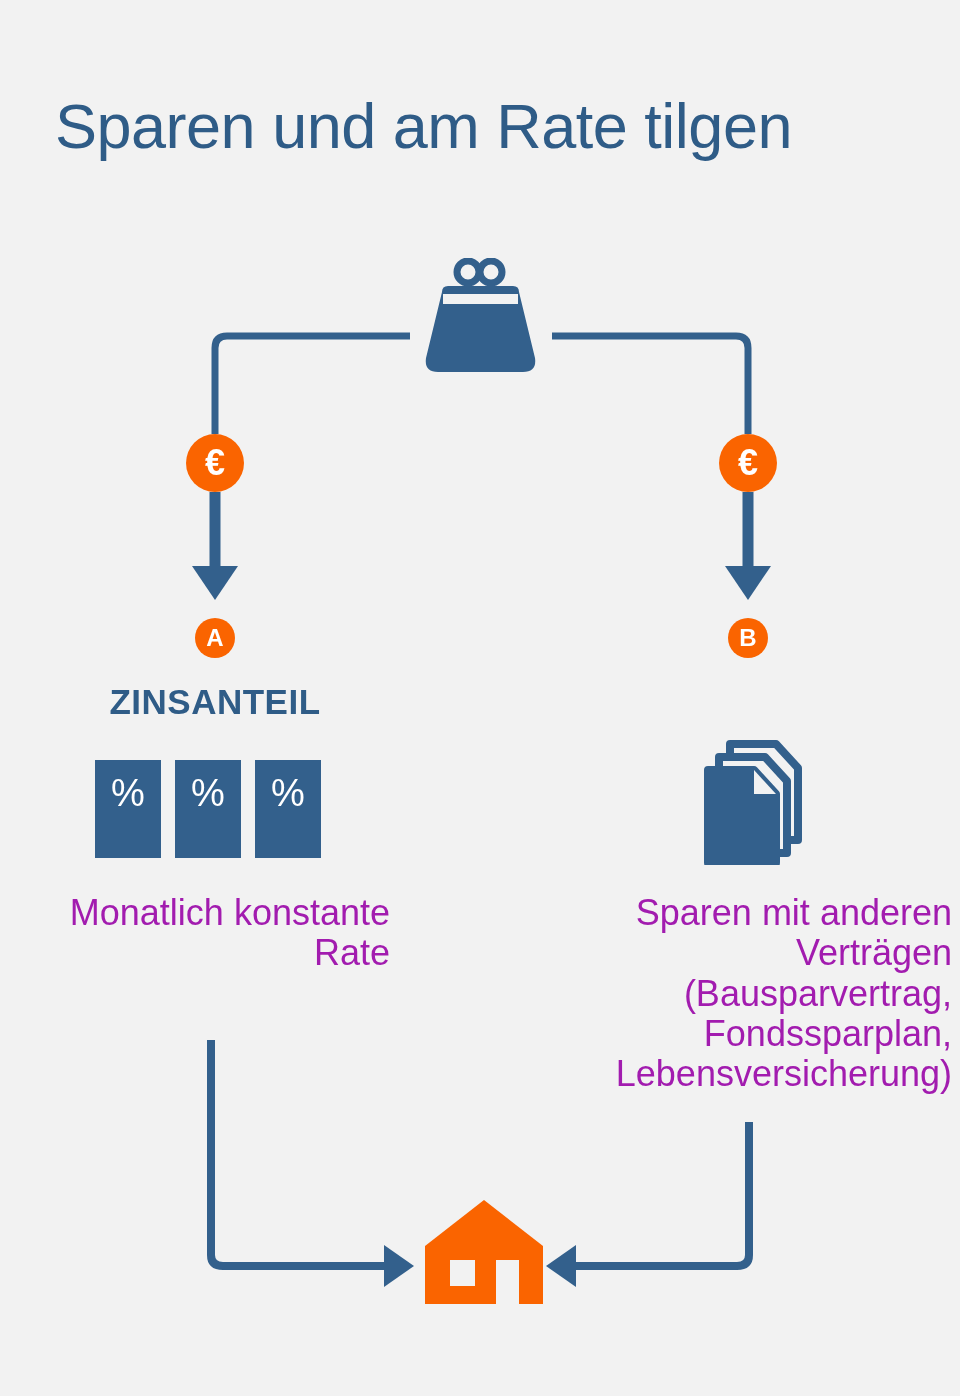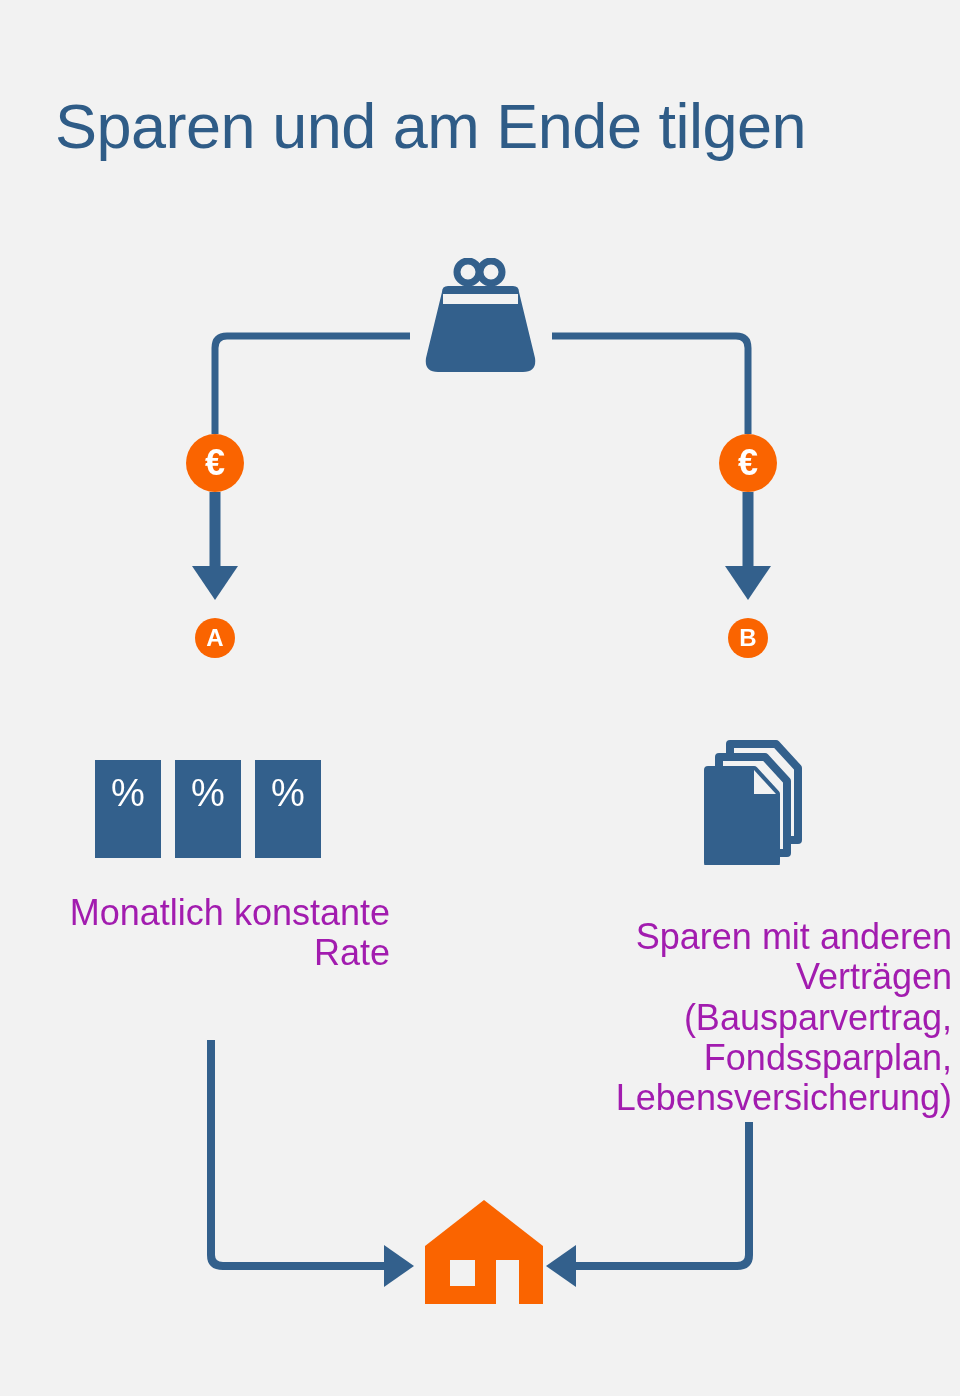--- a/index.html
+++ b/index.html
@@ -136,37 +136,37 @@
 
   
   .body-text {
     position: absolute;
     font-size: 36px;
     color: #a21caf;
     text-align: right;
     line-height: 1.12;
   }
   .body-left  { left: 35px;  top: 893px; width: 355px; }
-  .body-right { left: 540px; top: 893px; width: 412px; margin-top: 24px; }
+  .body-right { left: 540px; top: 893px; width: 412px; }
 
   
   .house {
     position: absolute;
     left: 425px;
     top: 1200px;
     width: 118px;
     height: 104px;
   }
 </style>
 </head>
 <body>
 
 <div id="infographic">
 
-  <div class="title">Sparen und am Ende tilgen</div>
+  <div class="title">Sparen und am Rate tilgen</div>
 
   <svg class="connectors" viewBox="0 0 960 1396">
 
     <path d="M 410 336 L 227 336 Q 215 336 215 348 L 215 434" fill="none" stroke="#33608c" stroke-width="7"></path>
 
     <path d="M 552 336 L 736 336 Q 748 336 748 348 L 748 434" fill="none" stroke="#33608c" stroke-width="7"></path>
 
     <line x1="215" y1="492" x2="215" y2="566" stroke="#33608c" stroke-width="11"></line>
     <polygon points="192,566 238,566 215,600" fill="#33608c"></polygon>
 
@@ -188,20 +188,21 @@
   </svg>
 
   <div class="euro-badge euro-left">€</div>
 
   <div class="euro-badge euro-right">€</div>
 
   <div class="letter-badge badge-a">A</div>
 
   <div class="letter-badge badge-b">B</div>
 
+  <div class="col-heading heading-left">ZINSANTEIL</div>
 
 
   <div class="percent-group">
     <div class="percent-card">%</div>
     <div class="percent-card">%</div>
     <div class="percent-card">%</div>
   </div>
 
   <svg class="docs" viewBox="0 0 100 125">
 

